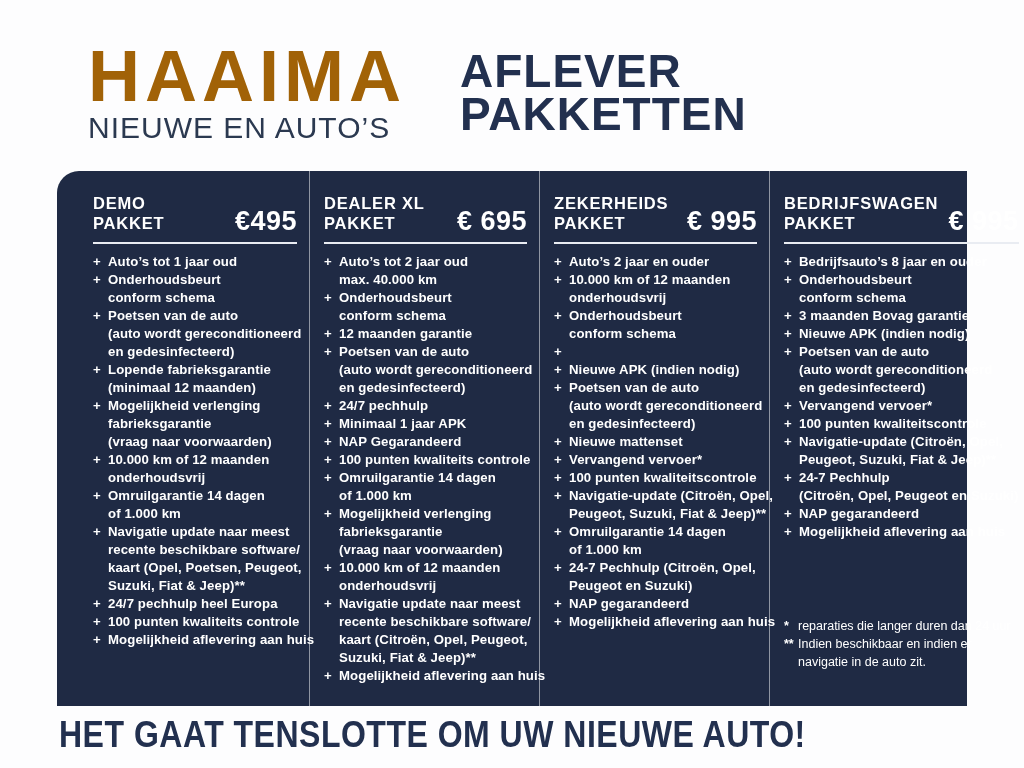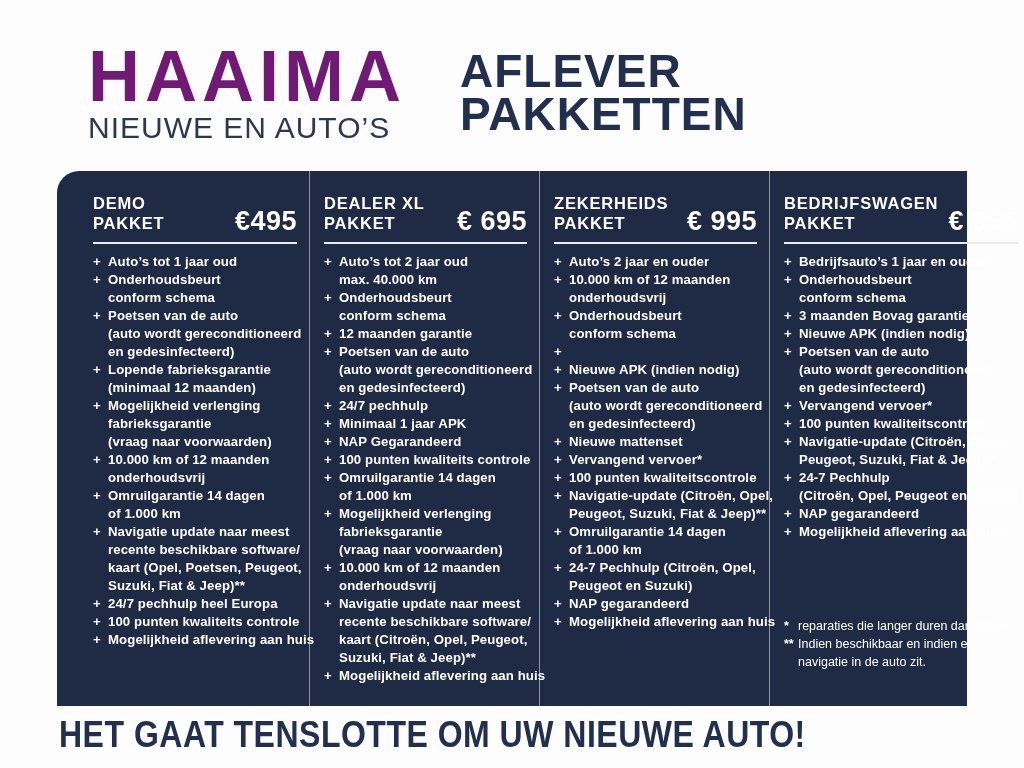--- a/index.html
+++ b/index.html
@@ -2,21 +2,21 @@
 <html><head>
 <meta charset="utf-8">
 <style>
   html,body{margin:0;padding:0;}
   body{
     width:1024px;height:768px;overflow:hidden;position:relative;
     background:#fdfdfe;color:#22304f;
     font-family:"Liberation Sans",sans-serif;
   }
   .logo{position:absolute;left:88px;top:40px;}
-  .logo-title{font-size:72px;font-weight:bold;letter-spacing:5px;line-height:72px;color:#701a75;}
+  .logo-title{font-size:72px;font-weight:bold;letter-spacing:5px;line-height:72px;color:#a16207;}
   .logo-subtitle{font-size:30px;font-weight:normal;letter-spacing:1px;line-height:30px;margin-top:1px;color:#2b3950;}
   .page-title{position:absolute;left:460px;top:50px;font-size:46px;font-weight:bold;line-height:43px;letter-spacing:1px;color:#22304f;}
   .panel{
     position:absolute;left:57px;top:171px;width:910px;height:535px;
     background:#1f2a44;border-radius:22px 0 0 0;
     display:flex;box-sizing:border-box;color:#ffffff;
   }
   .col{box-sizing:border-box;padding:22px 12px 0 14px;}
   .col:nth-child(1){width:252px;padding-left:36px;}
   .col:nth-child(2){width:230px;}
@@ -352,21 +352,21 @@
           <div class="pkg-name-line">BEDRIJFSWAGEN</div>
           <div class="pkg-name-line">PAKKET</div>
         </div>
         <div class="pkg-price">€ 995</div>
       </div>
       <div class="rule"></div>
       <ul class="features">
         <li class="feature">
           <span class="plus">+</span>
           <span class="lines">
-            <span class="ln">Bedrijfsauto’s 1 jaar en ouder</span>
+            <span class="ln">Bedrijfsauto’s 8 jaar en ouder</span>
           </span>
         </li>
         <li class="feature">
           <span class="plus">+</span>
           <span class="lines">
             <span class="ln">Onderhoudsbeurt</span>
             <span class="ln">conform schema</span>
           </span>
         </li>
         <li class="feature">

